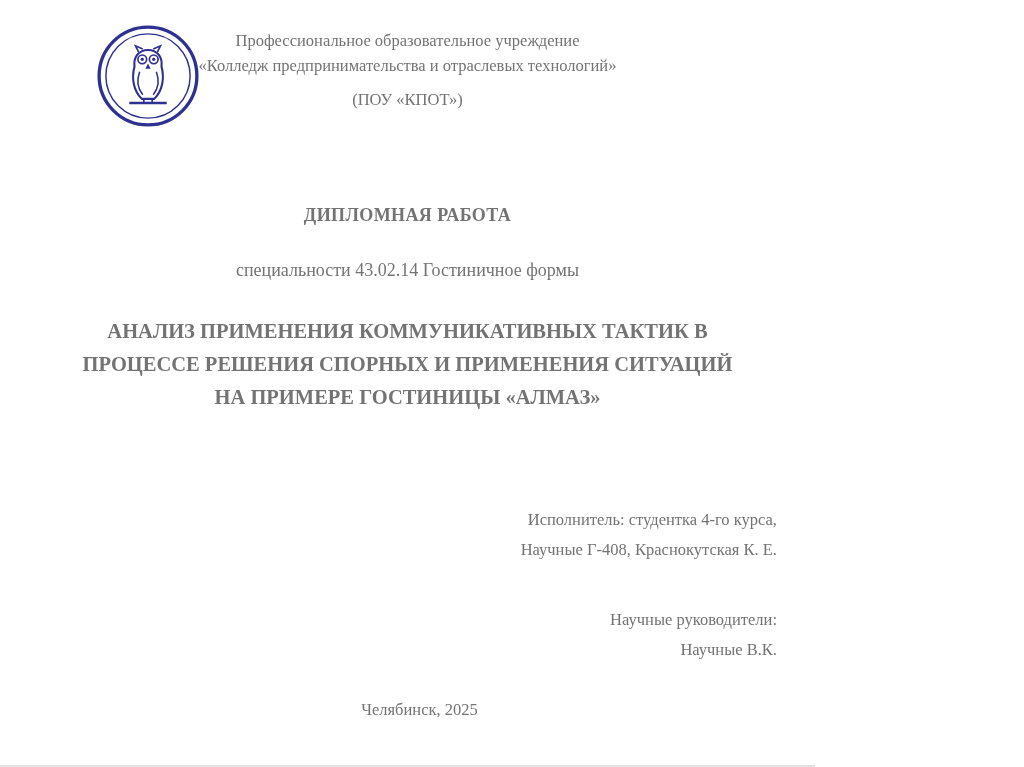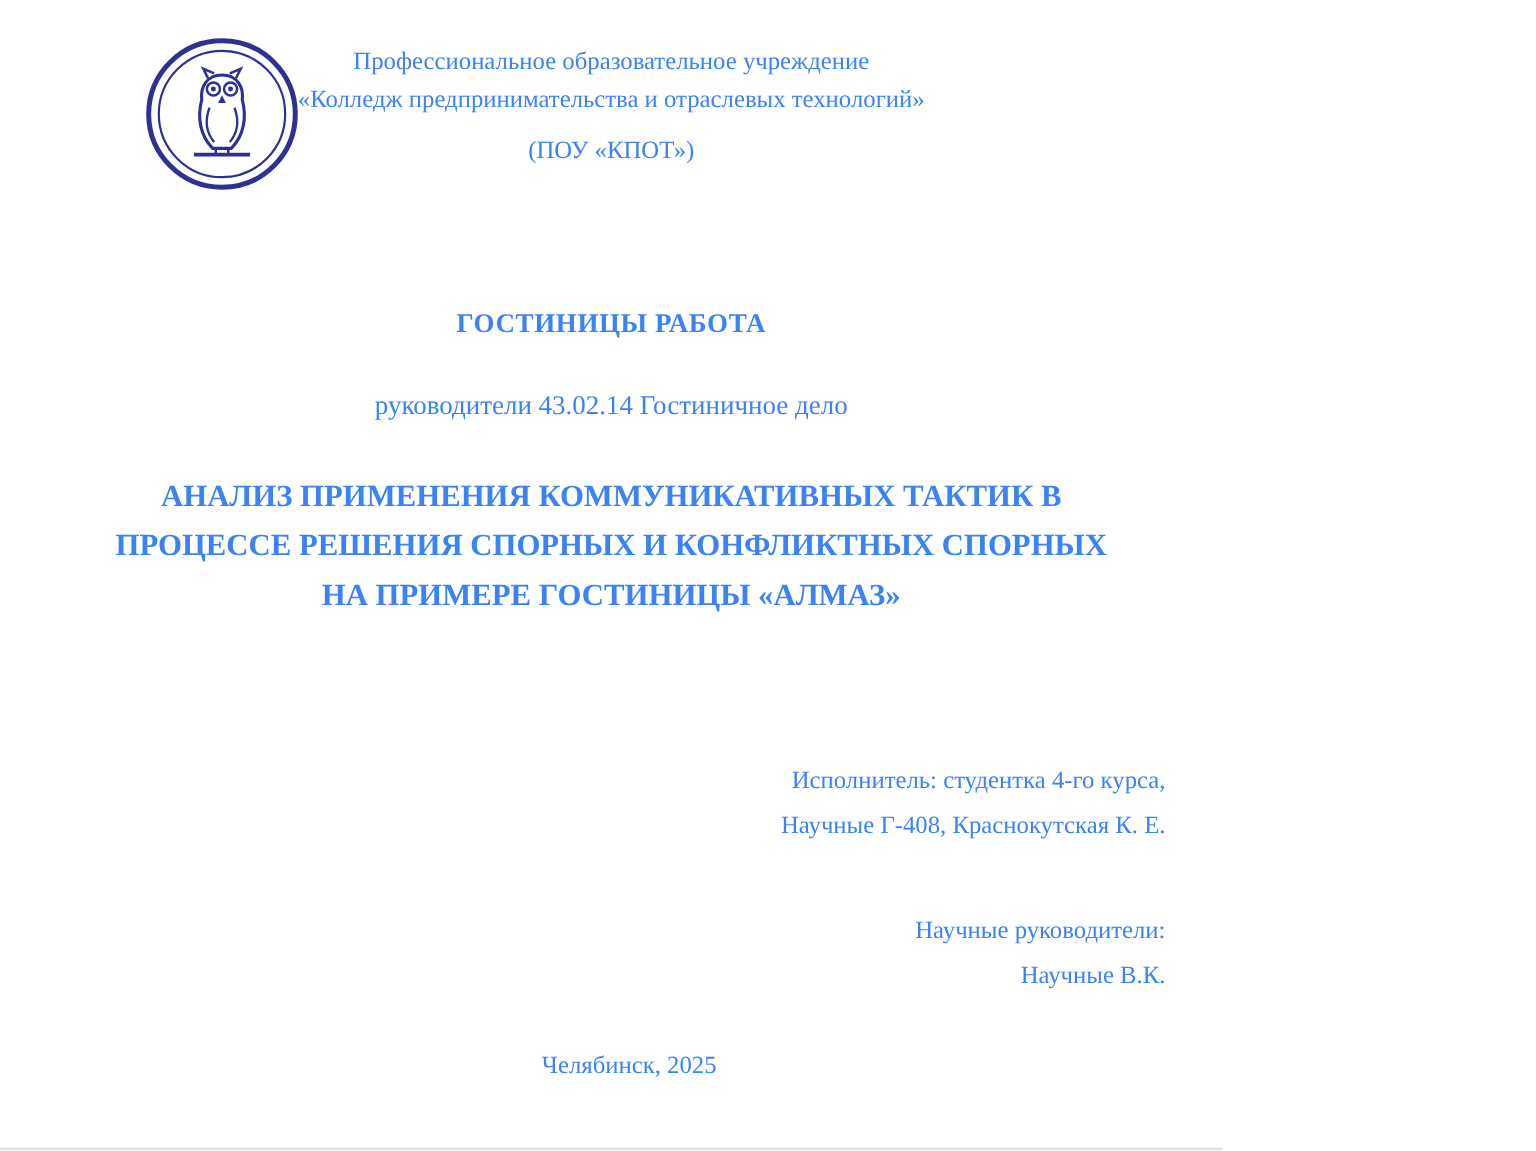--- a/index.html
+++ b/index.html
@@ -6,21 +6,21 @@
     margin: 0;
     padding: 0;
     background: #ffffff;
   }
   .slide {
     position: relative;
     width: 815px;
     height: 767px;
     background: #ffffff;
     font-family: "Liberation Serif", "DejaVu Serif", serif;
-    color: #3b82f6;
+    color: #737373;
     overflow: hidden;
     border-bottom: 2px solid #e3e3e6;
     box-sizing: border-box;
   }
 
   
   .logo-wrap {
     position: absolute;
     left: 96px;
     top: 24px;
@@ -140,27 +140,27 @@
       </g>
     </svg>
   </div>
 
   <div class="org-block">
     <div class="org-line1">Профессиональное образовательное учреждение</div>
     <div class="org-line2">«Колледж предпринимательства и отраслевых технологий»</div>
     <div class="org-line3">(ПОУ «КПОТ»)</div>
   </div>
 
-  <div class="work-type">ГОСТИНИЦЫ РАБОТА</div>
+  <div class="work-type">ДИПЛОМНАЯ РАБОТА</div>
 
-  <div class="specialty">руководители 43.02.14 Гостиничное дело</div>
+  <div class="specialty">специальности 43.02.14 Гостиничное формы</div>
 
   <div class="main-title">
     <div>АНАЛИЗ ПРИМЕНЕНИЯ КОММУНИКАТИВНЫХ ТАКТИК В</div>
-    <div>ПРОЦЕССЕ РЕШЕНИЯ СПОРНЫХ И КОНФЛИКТНЫХ СПОРНЫХ</div>
+    <div>ПРОЦЕССЕ РЕШЕНИЯ СПОРНЫХ И ПРИМЕНЕНИЯ СИТУАЦИЙ</div>
     <div>НА ПРИМЕРЕ ГОСТИНИЦЫ «АЛМАЗ»</div>
   </div>
 
   <div class="executor-block">
     <div>Исполнитель: студентка 4-го курса,</div>
     <div>Научные Г-408, Краснокутская К. Е.</div>
   </div>
 
   <div class="supervisors-block">
     <div>Научные руководители:</div>

